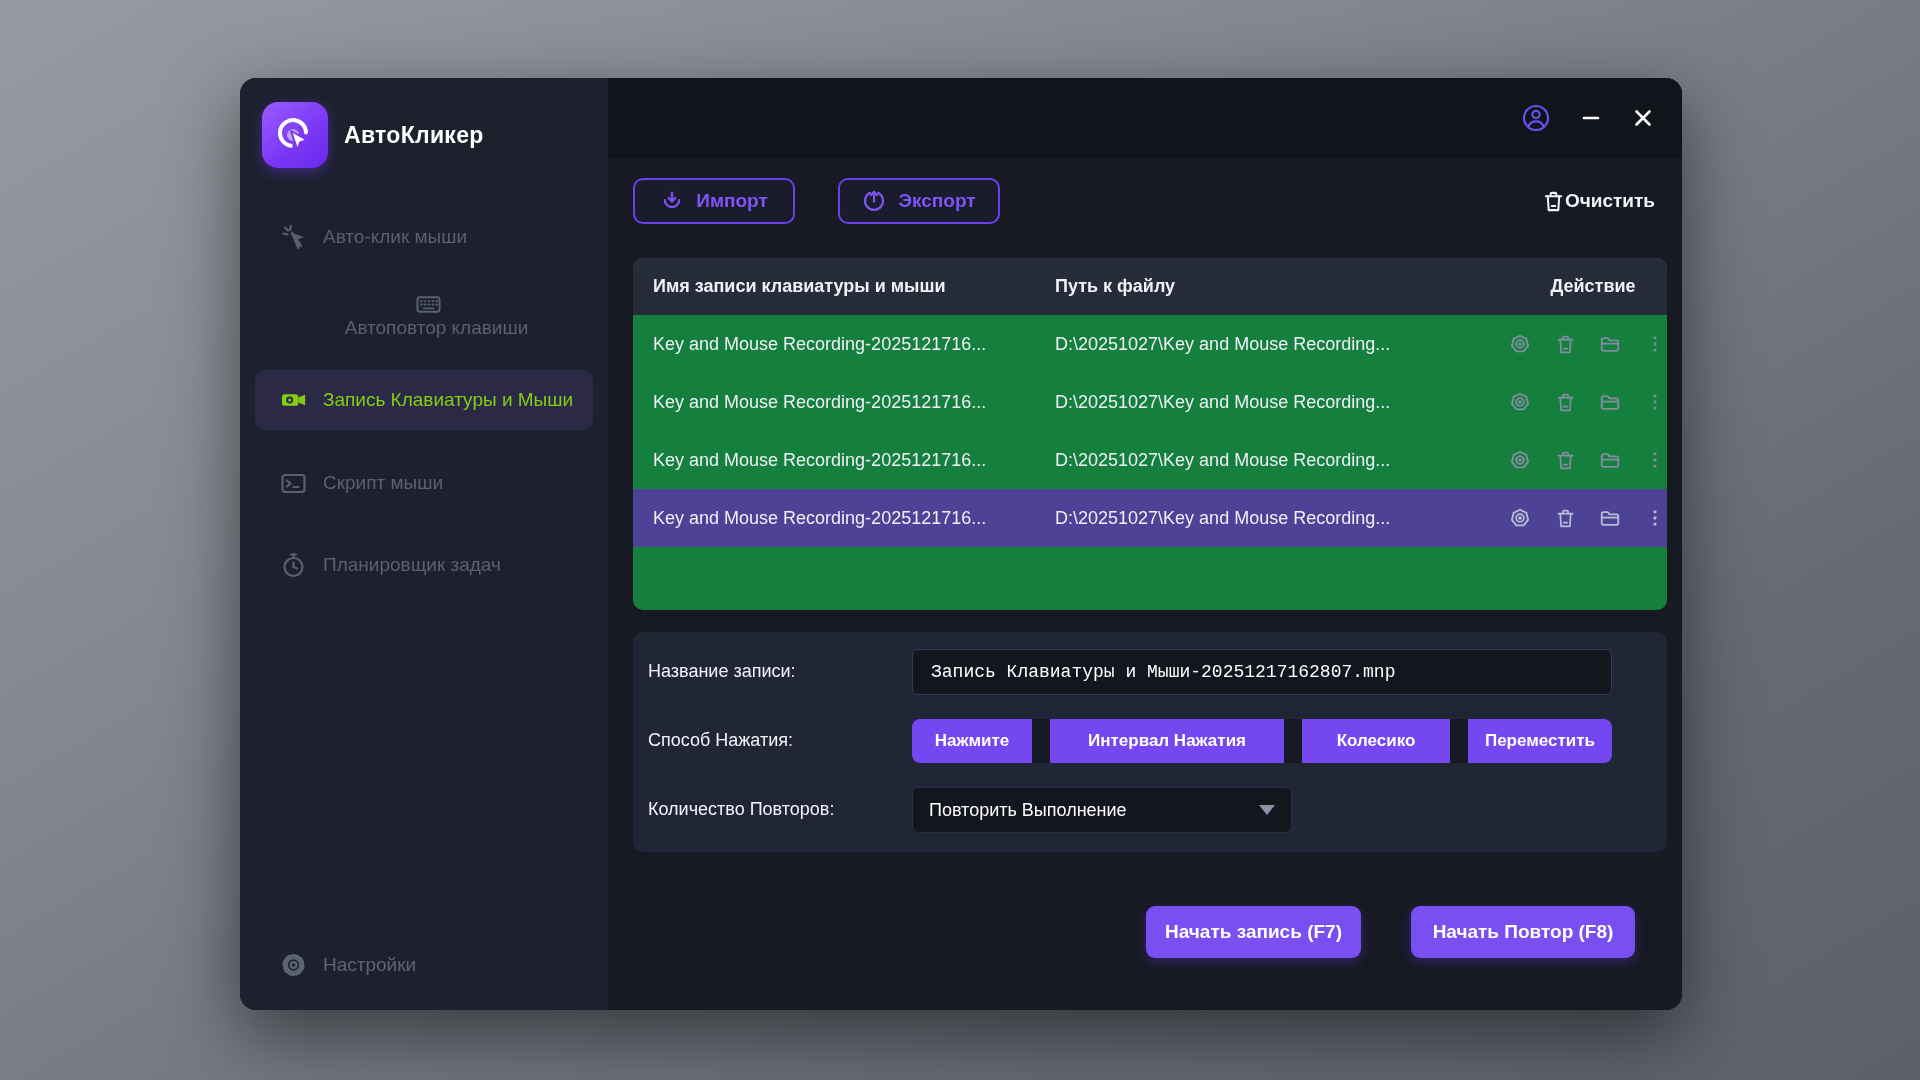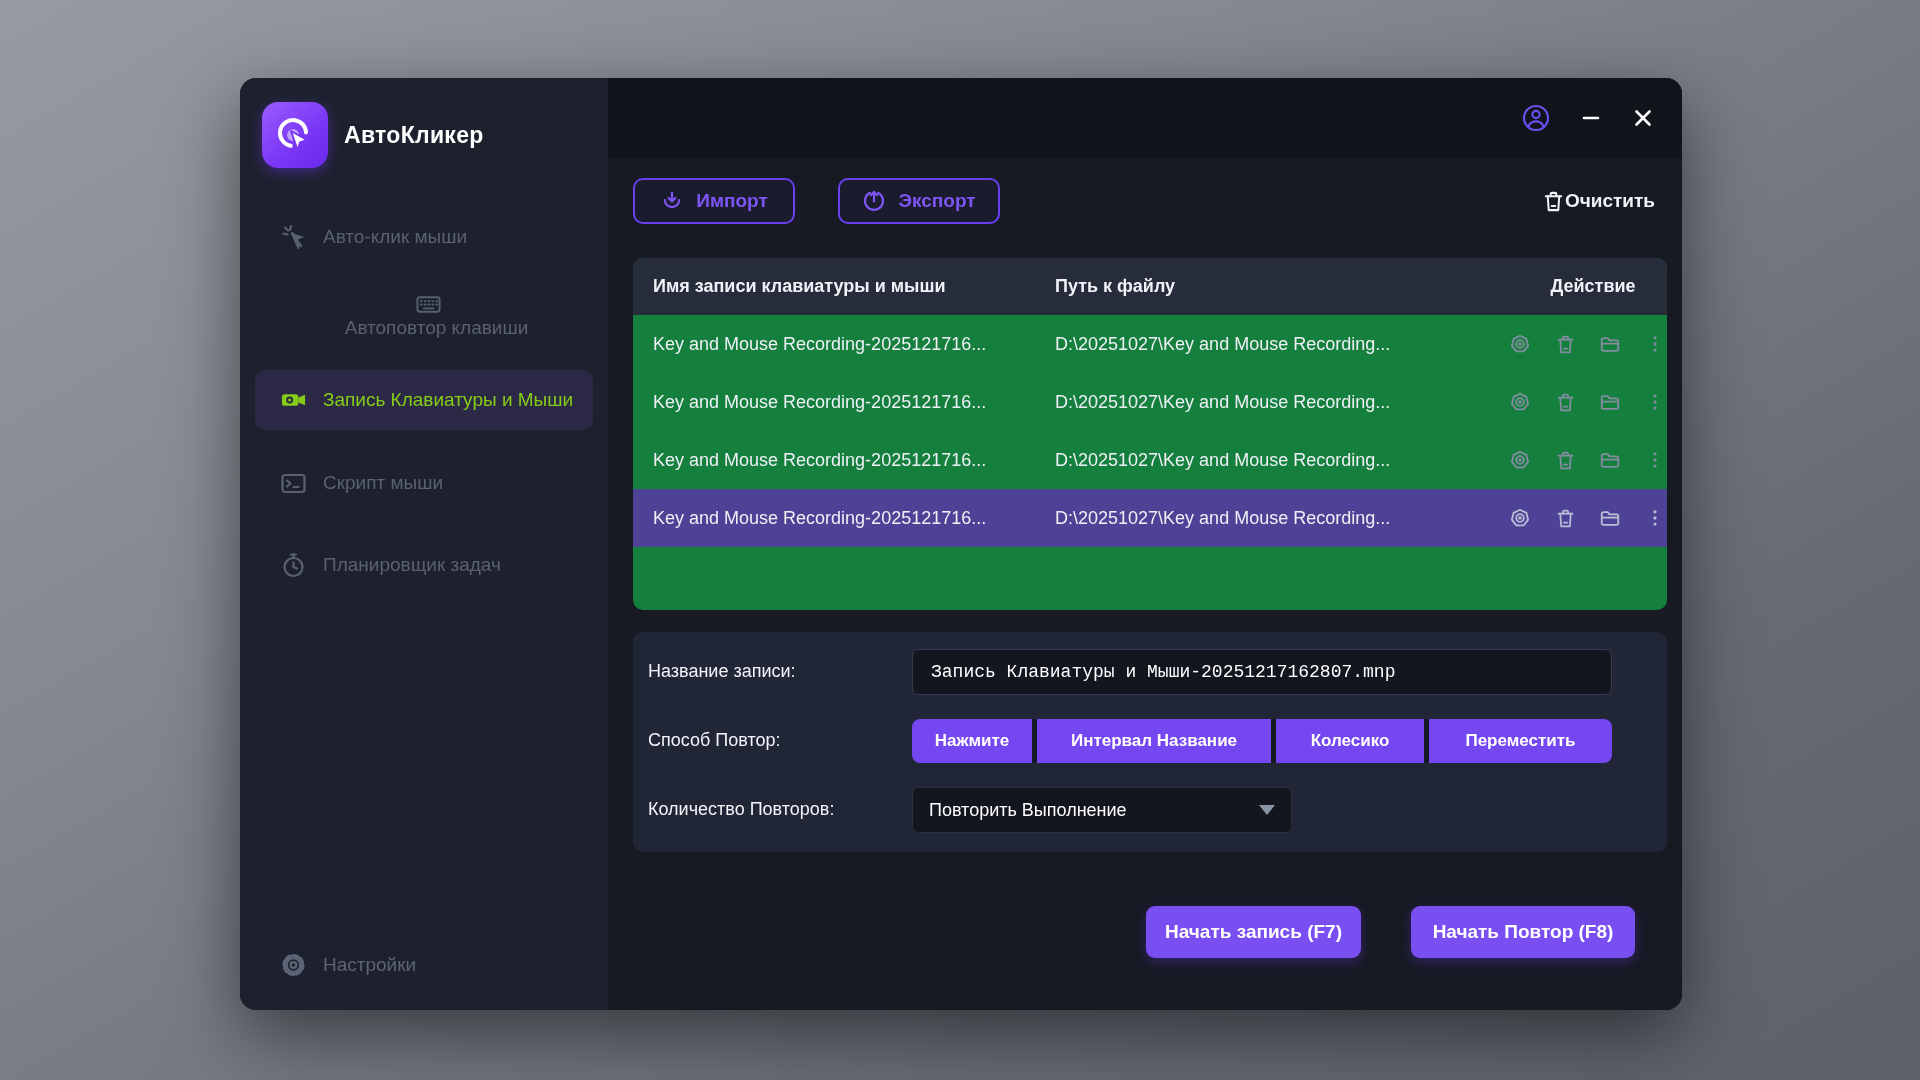--- a/index.html
+++ b/index.html
@@ -80,21 +80,21 @@
   }
   .flabel { position:absolute; left:15px; color:#f2f4f9; font-size:18px; white-space:nowrap; }
   .text-input {
     position:absolute; left:279px; top:17px; width:700px; height:46px;
     background:#13151f; border:1px solid #363c50; border-radius:6px;
     color:#fff; font-size:18px; padding:0 18px; display:flex; align-items:center;
     font-family:Liberation Mono, monospace;
   }
   .segments {
     position:absolute; left:279px; top:87px; width:700px; height:44px;
-    display:flex; gap:5px; border-radius:8px; overflow:hidden; background:#171923;
+    display:flex; gap:18px; border-radius:8px; overflow:hidden; background:#171923;
   }
   .seg {
     background:#7447f1; color:#fff; font-size:17px; font-weight:bold;
     display:flex; align-items:center; justify-content:center; cursor:pointer;
   }
   .seg1{width:120px;} .seg2{width:234px;} .seg3{width:148px;} .seg4{flex:1;}
   .dropdown {
     position:absolute; left:279px; top:155px; width:380px; height:46px;
     background:#13151f; border:1px solid #2b3040; border-radius:6px;
     color:#fff; font-size:18px; padding:0 16px;
@@ -396,24 +396,24 @@
         </span>
       </div>
     </div>
 
     <div class="form-panel">
       <span class="flabel" style="top: 29px;">Название записи:</span>
       <div class="text-input">
         <span>Запись Клавиатуры и Мыши-20251217162807.mnp</span>
       </div>
 
-      <span class="flabel" style="top: 98px;">Способ Повтор:</span>
+      <span class="flabel" style="top: 98px;">Способ Нажатия:</span>
       <div class="segments">
         <div class="seg seg1">Нажмите</div>
-        <div class="seg seg2">Интервал Название</div>
+        <div class="seg seg2">Интервал Нажатия</div>
         <div class="seg seg3">Колесико</div>
         <div class="seg seg4">Переместить</div>
       </div>
 
       <span class="flabel" style="top: 167px;">Количество Повторов:</span>
       <div class="dropdown">
         <span>Повторить Выполнение</span>
         <span class="dd-arrow"></span>
       </div>
     </div>

